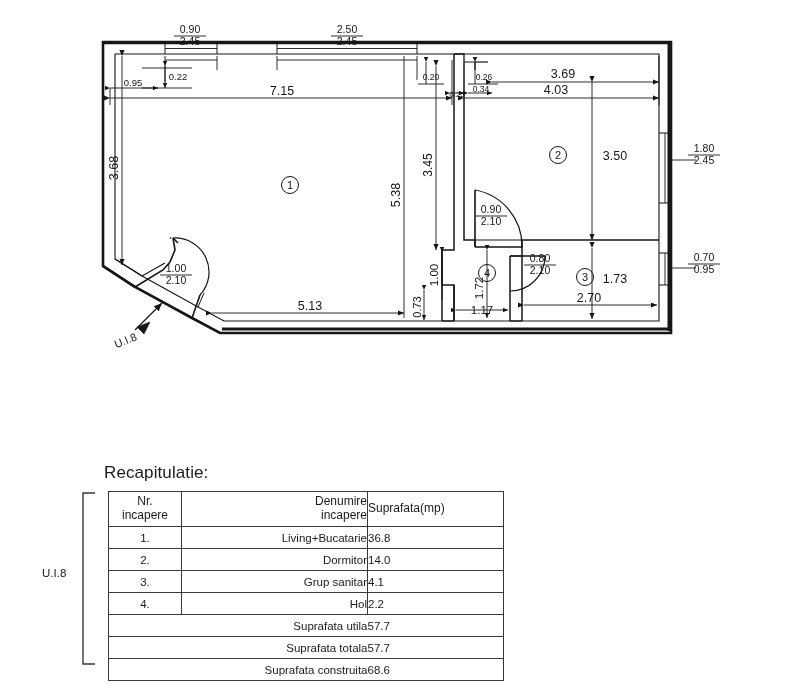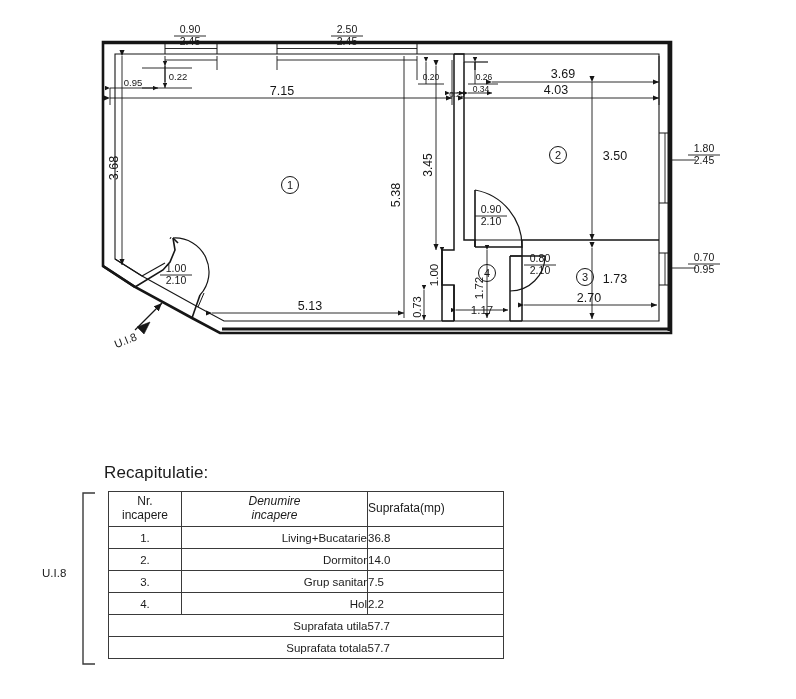--- a/index.html
+++ b/index.html
@@ -59,21 +59,21 @@
     vertical-align: middle;
   }
   #recap-table thead th {
     height: 34px;
     line-height: 1.15;
     font-size: 12px;
   }
   .col-nr   { width: 72px;  text-align: center; }
   .col-name { width: 185px; text-align: right; padding-left: 44px !important; }
   .col-area { width: 135px; text-align: left; }
-  .hdr-name { text-align: center; padding-left: 0 !important; font-style: italic; }
+  .hdr-name { padding-left: 0 !important; }
   .cell-blank { border-right: none !important; }
   .sum-name {
     border-left: none !important;
     border-right: none !important;
     text-align: right;
     padding-left: 44px !important;
   }
   .sum-area {
     border-left: none !important;
   }
@@ -340,33 +340,38 @@
         <td class="col-area">36.8</td>
       </tr>
       <tr>
         <td class="col-nr">2.</td>
         <td class="col-name">Dormitor</td>
         <td class="col-area">14.0</td>
       </tr>
       <tr>
         <td class="col-nr">3.</td>
         <td class="col-name">Grup sanitar</td>
-        <td class="col-area">7.5</td>
+        <td class="col-area">4.1</td>
       </tr>
       <tr>
         <td class="col-nr">4.</td>
         <td class="col-name">Hol</td>
         <td class="col-area">2.2</td>
       </tr>
 
       <tr>
         <td class="col-nr cell-blank"></td>
         <td class="col-name sum-name">Suprafata utila</td>
         <td class="col-area sum-area">57.7</td>
       </tr>
       <tr>
         <td class="col-nr cell-blank"></td>
         <td class="col-name sum-name">Suprafata totala</td>
         <td class="col-area sum-area">57.7</td>
       </tr>
+      <tr>
+        <td class="col-nr cell-blank"></td>
+        <td class="col-name sum-name">Suprafata construita</td>
+        <td class="col-area sum-area">68.6</td>
+      </tr>
     </tbody>
   </table>
 </div>
 
 </body></html>

